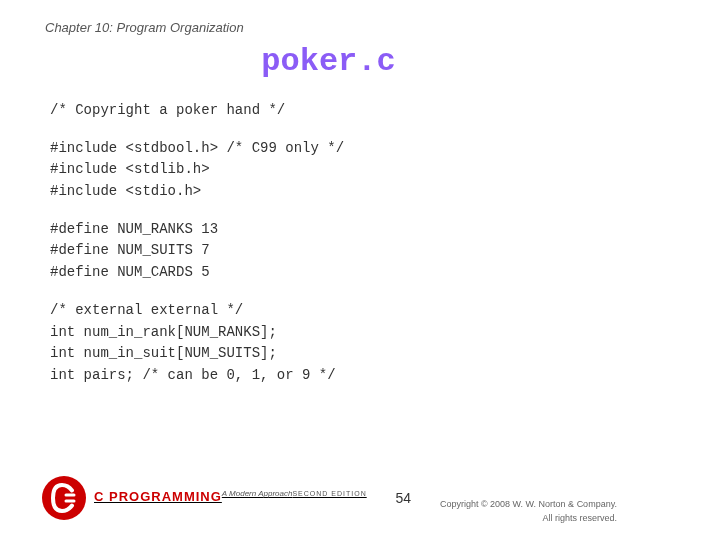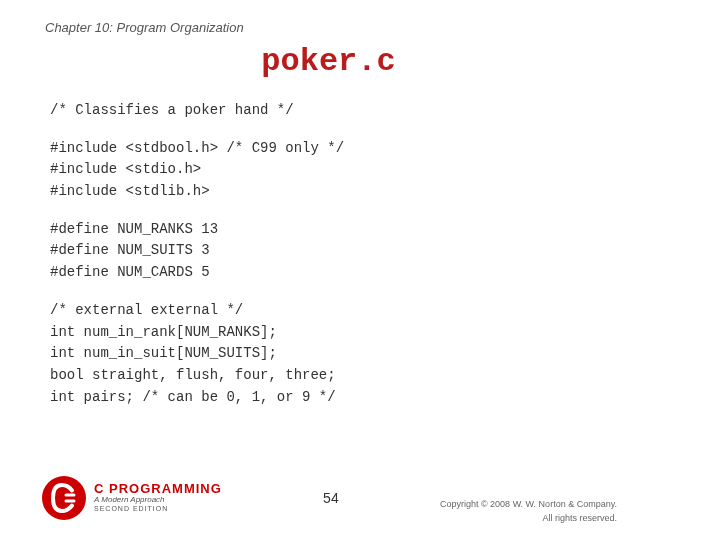--- a/index.html
+++ b/index.html
@@ -30,21 +30,21 @@
       color: #555555;
       margin-bottom: 8px;
       margin-left: 5px;
     }
 
     .file-title {
       text-align: center;
       font-size: 32px;
       font-family: 'Courier New', Courier, monospace;
       font-weight: bold;
-      color: #b91c1c;
+      color: #8b5cf6;
       margin-bottom: 20px;
     }
 
     .code-block {
       font-family: 'Courier New', Courier, monospace;
       font-size: 14px;
       color: #333333;
       line-height: 1.55;
       margin-left: 10px;
     }
@@ -65,22 +65,22 @@
     }
 
     .footer-logo {
       display: flex;
       align-items: center;
       gap: 6px;
     }
 
     .logo-text {
       display: flex;
-      flex-direction: column;
       line-height: 1.1;
+      text-decoration: underline;
     }
 
     .logo-main {
       font-size: 13px;
       font-weight: bold;
       color: #cc0000;
       letter-spacing: 1px;
     }
 
     .logo-sub {
@@ -119,40 +119,39 @@
 
 <div class="slide">
 
   <div class="chapter-title">Chapter 10: Program Organization</div>
 
   <div class="file-title">poker.c</div>
 
   <div class="code-block">
 
     <div class="code-section">
-      <div>/* Classifies a poker hand */</div>
+      <div>/* Copyright a poker hand */</div>
     </div>
 
     <div class="code-section">
       <div>#include &lt;stdbool.h&gt;   /* C99 only */</div>
+      <div>#include &lt;stdlib.h&gt;</div>
       <div>#include &lt;stdio.h&gt;</div>
-      <div>#include &lt;stdlib.h&gt;</div>
     </div>
 
     <div class="code-section">
       <div>#define NUM_RANKS 13</div>
-      <div>#define NUM_SUITS 3</div>
+      <div>#define NUM_SUITS 7</div>
       <div>#define NUM_CARDS 5</div>
     </div>
 
     <div class="code-section">
       <div>/* external external */</div>
       <div>int num_in_rank[NUM_RANKS];</div>
       <div>int num_in_suit[NUM_SUITS];</div>
-      <div>bool straight, flush, four, three;</div>
       <div>int pairs;   /* can be 0, 1, or 9 */</div>
     </div>
 
   </div>
 
   <div class="footer">
 
     <div class="footer-logo">
       <svg class="c-logo-svg" viewBox="0 0 48 48" xmlns="http://www.w3.org/2000/svg">
         <circle cx="24" cy="24" r="22" fill="#cc0000"></circle>

